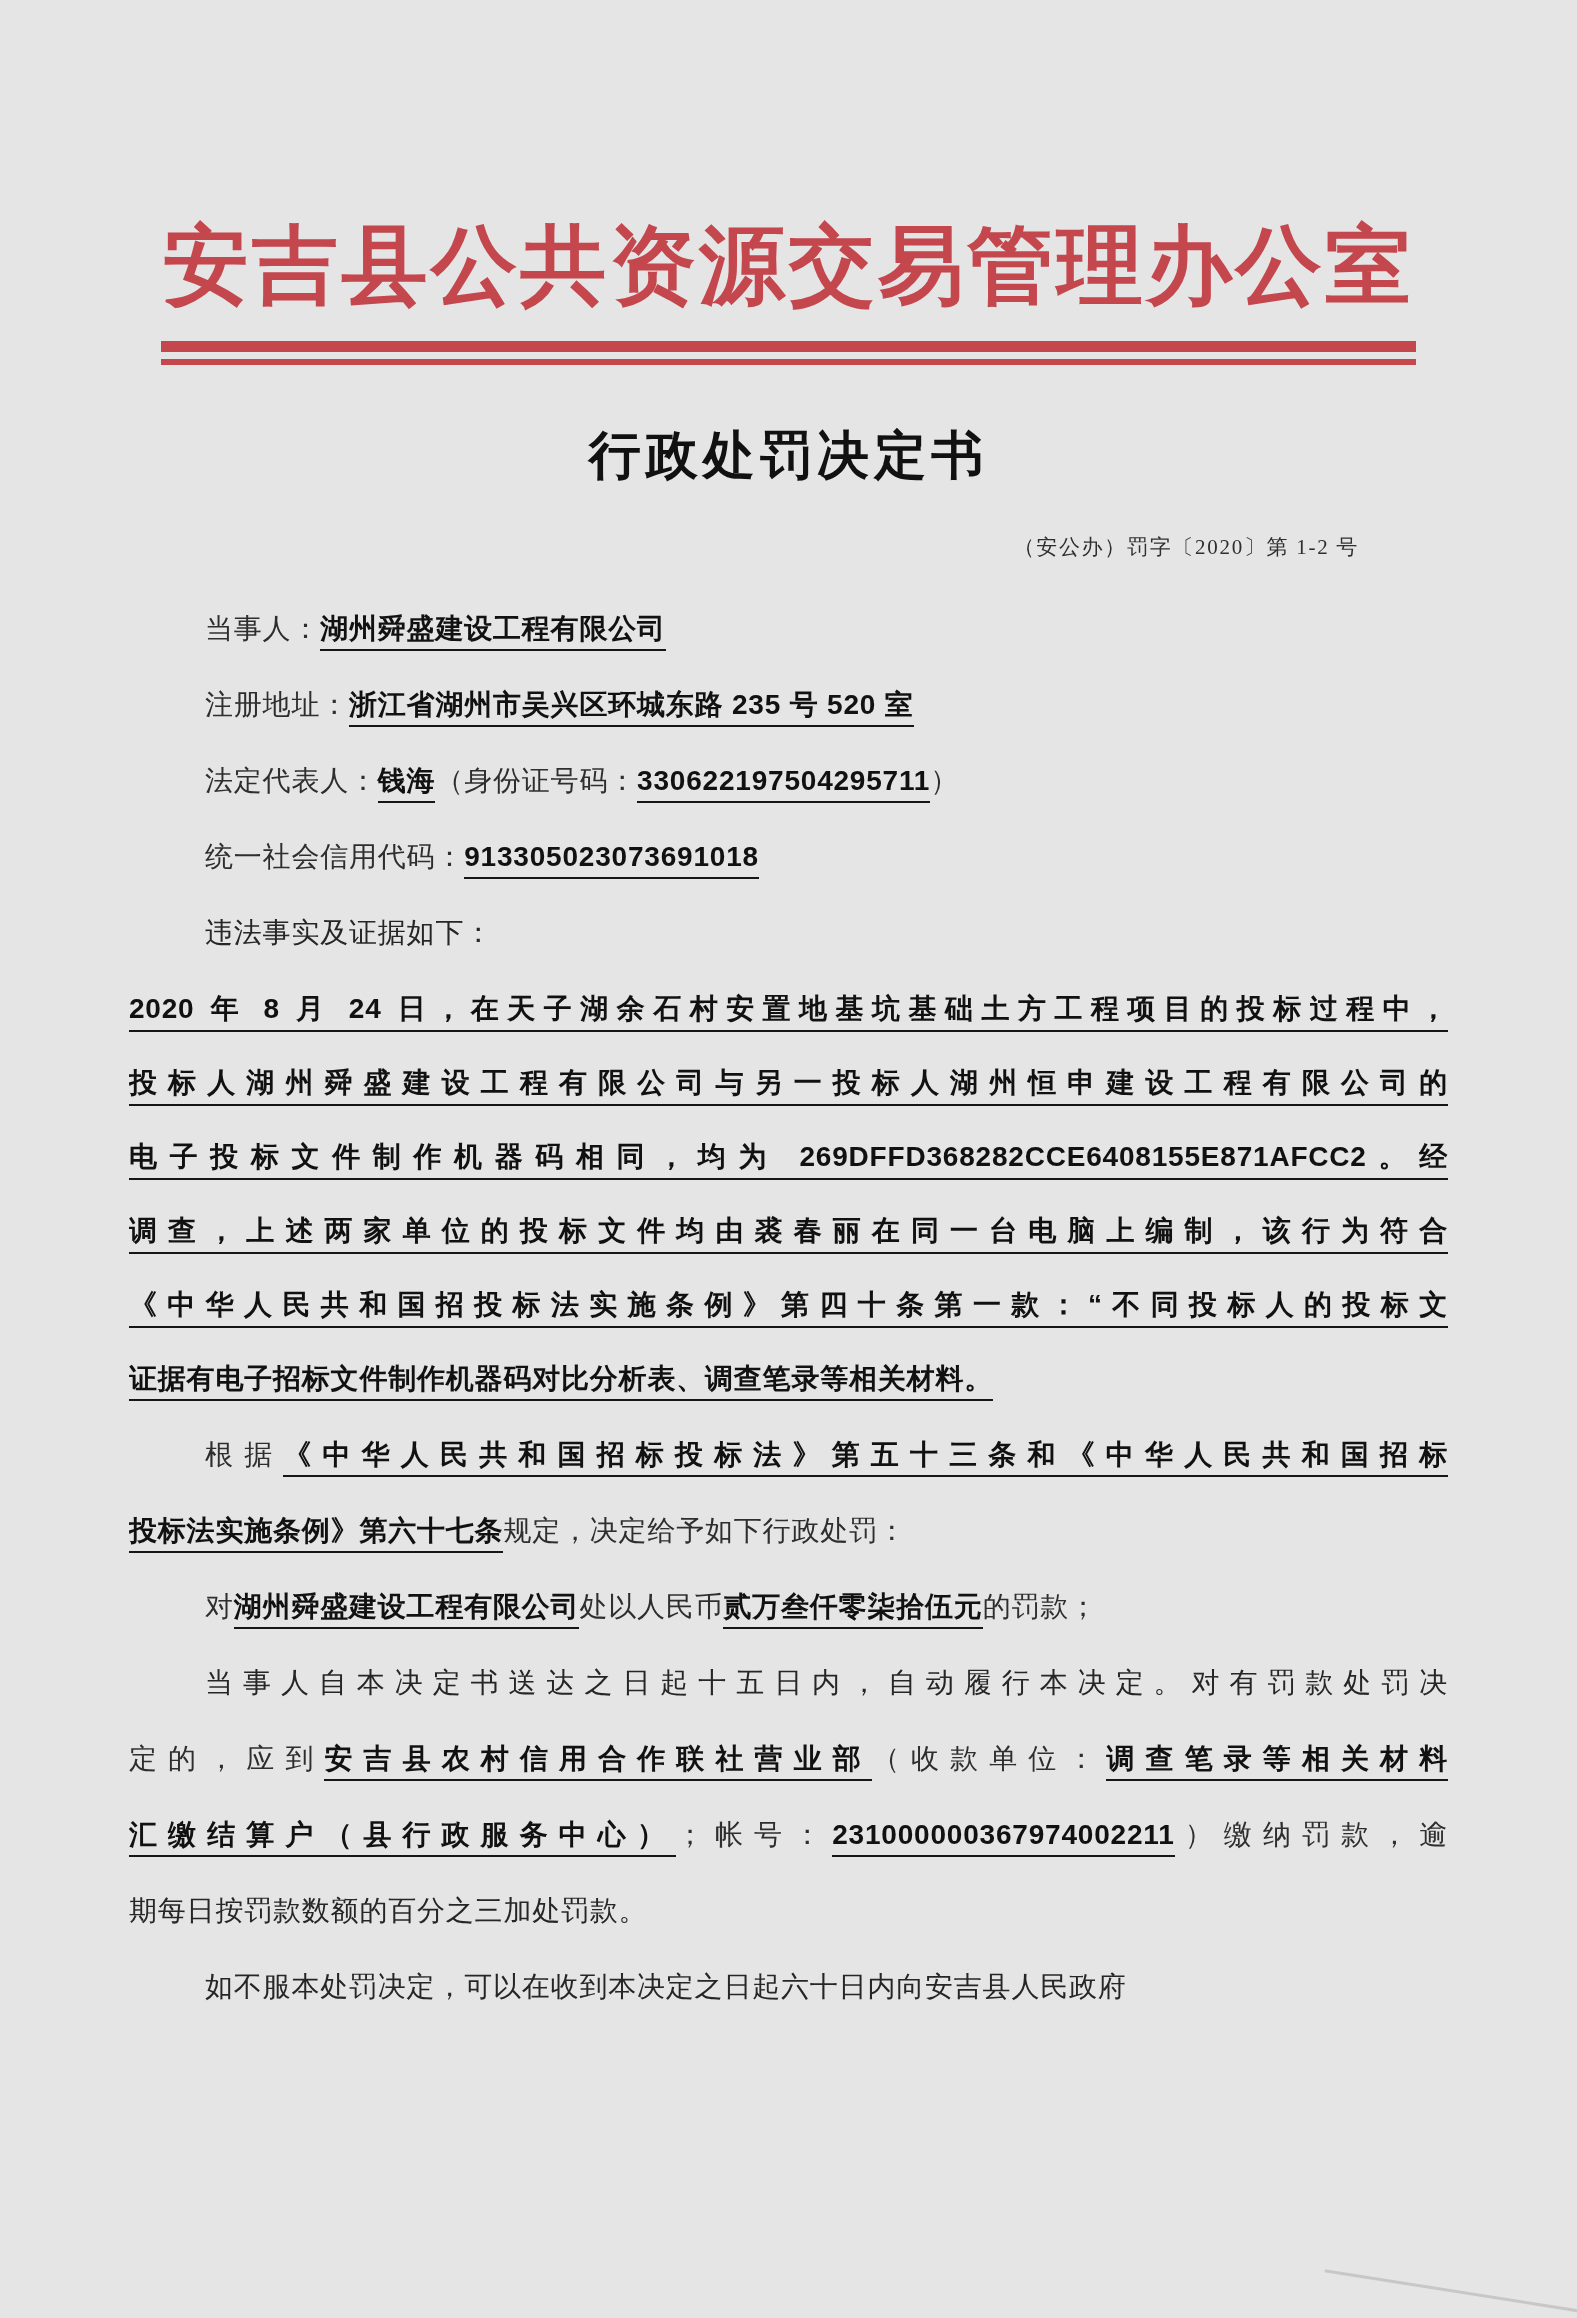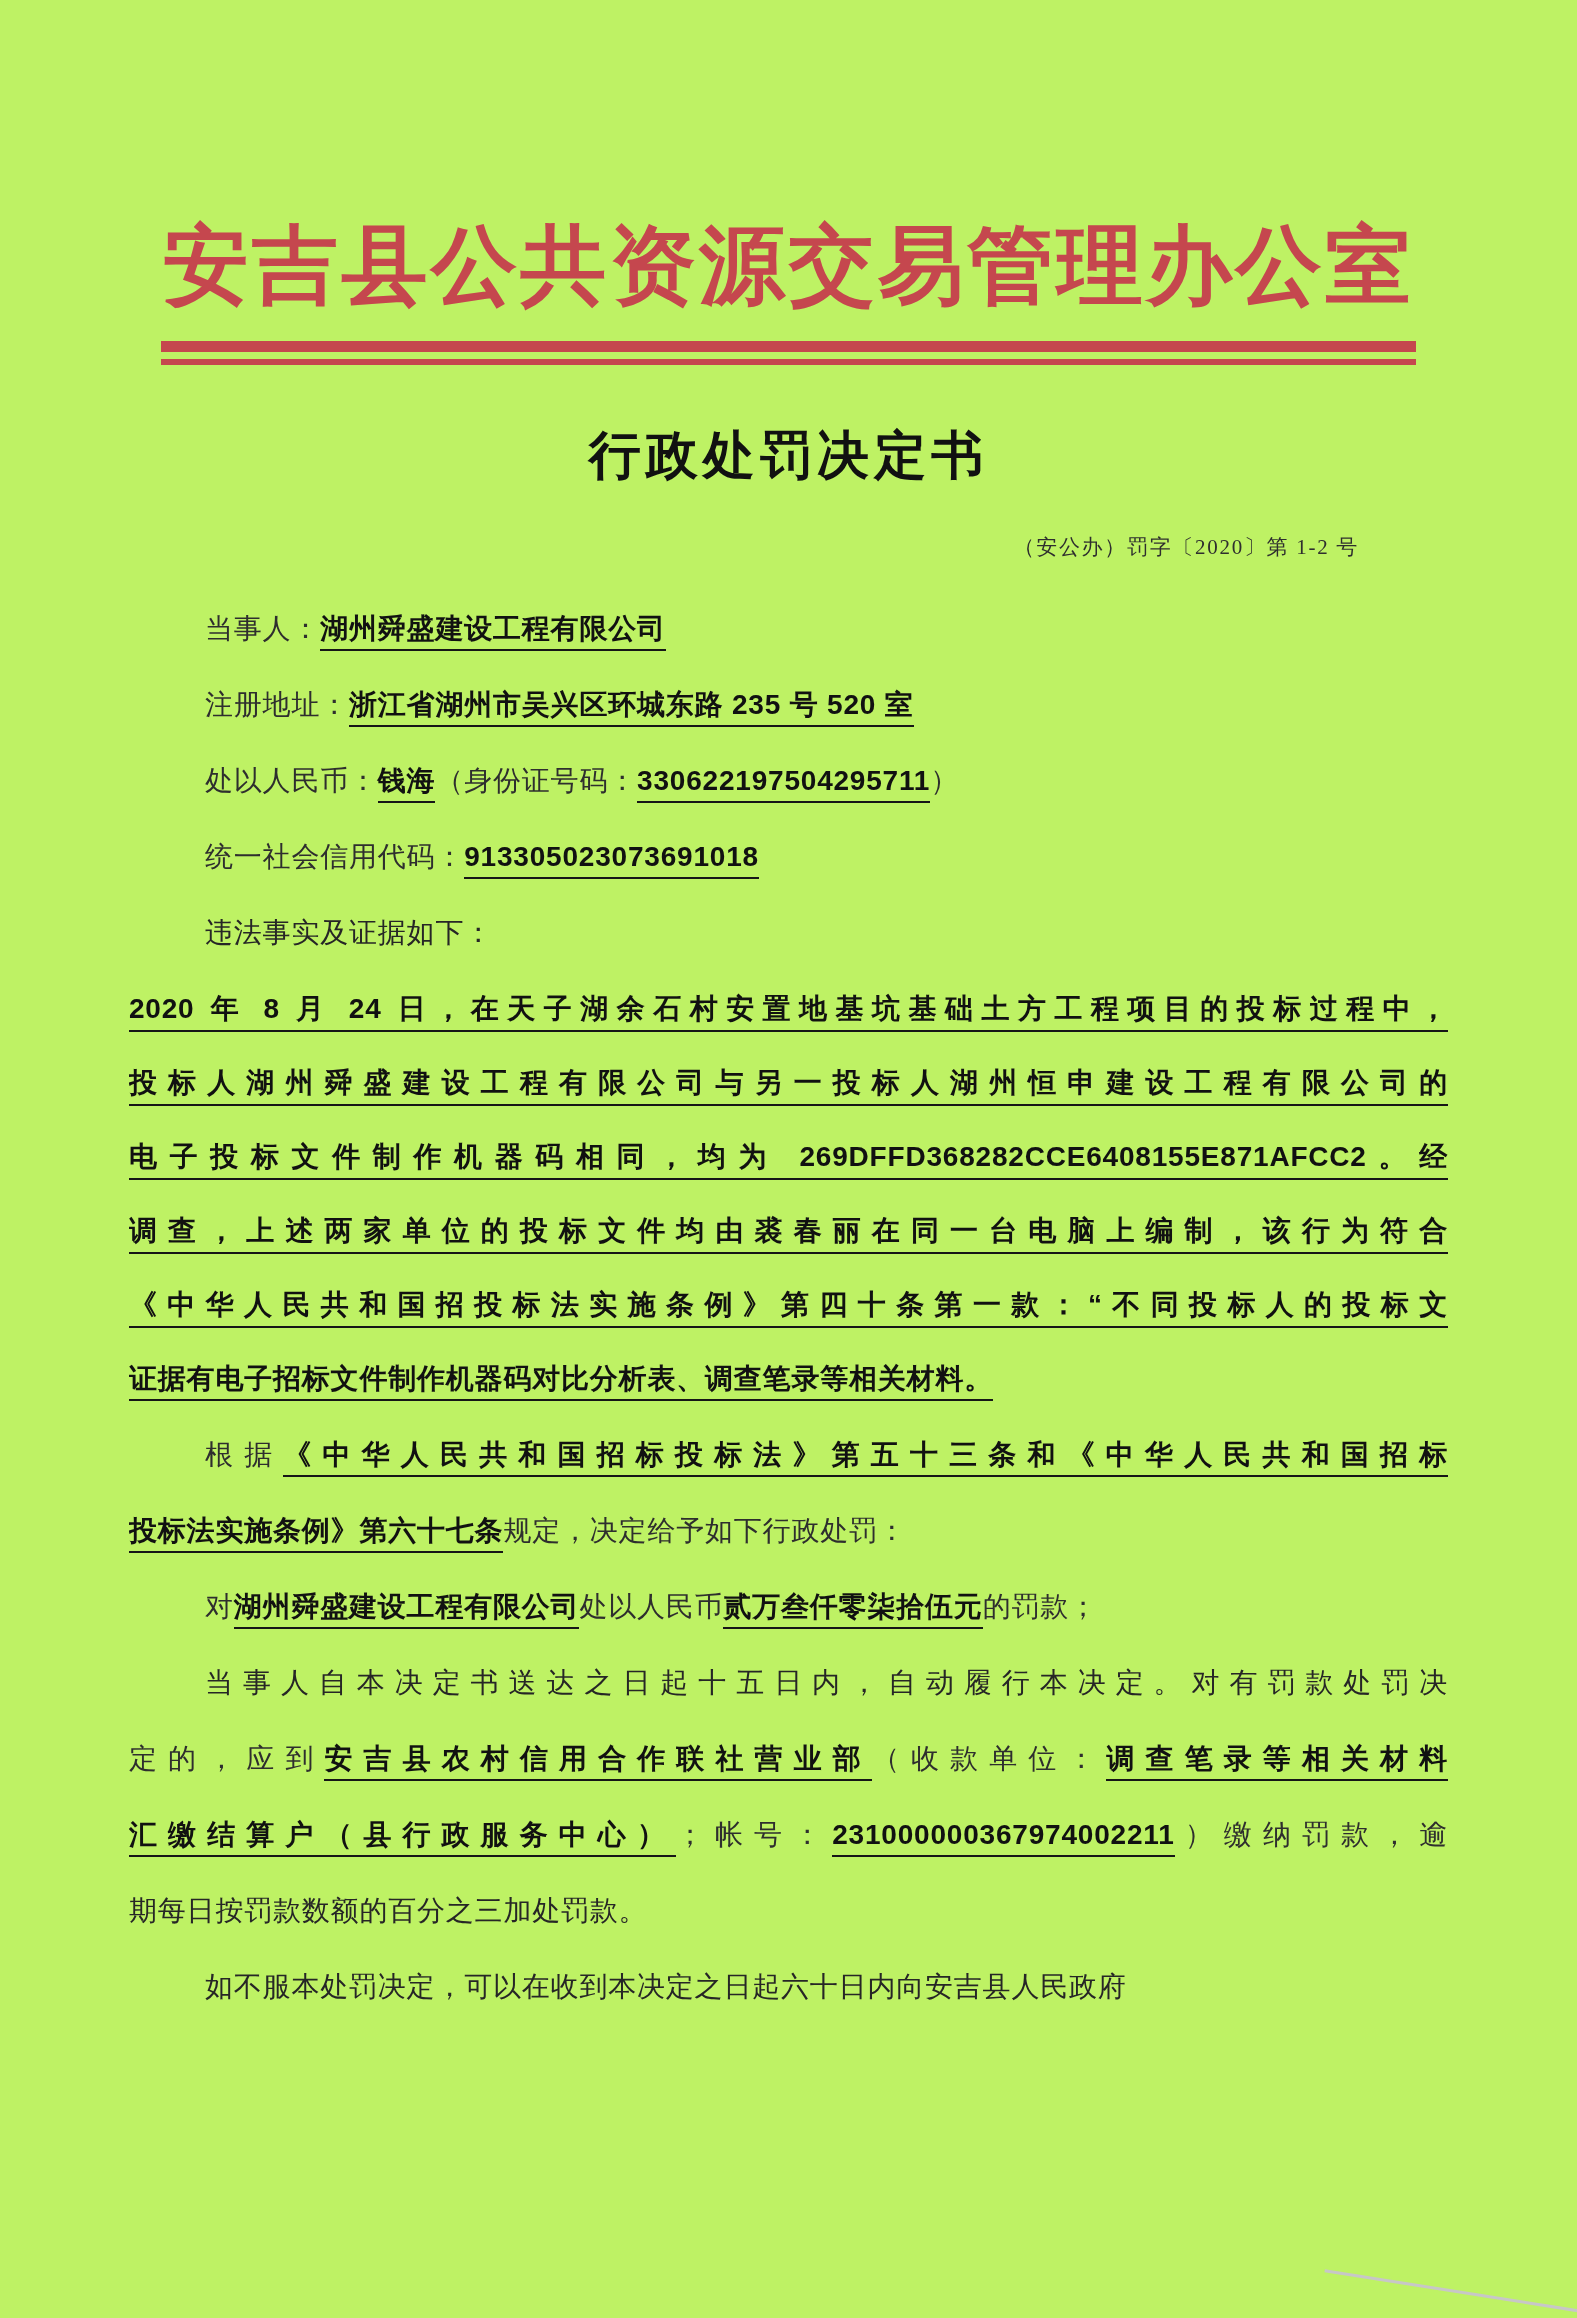--- a/index.html
+++ b/index.html
@@ -2,21 +2,21 @@
 <html style="--accent: #c5474e;font-size:13.5px"><head>
 <meta charset="utf-8">
 <style>
   :root { --accent:#c5474e; --ink:#1c1c1c; }
   * { margin:0; padding:0; box-sizing:border-box; }
   html,body { background:#9a9a9a; }
   .page {
     position:relative;
     width:1577px; height:2319px;
     margin:0 auto;
-    background:#bef264;
+    background:#e5e5e5;
     font-family:"Liberation Serif", serif;
     color:#262626;
     overflow:hidden;
   }
   
   .letterhead {
     padding-top:213px;
     text-align:center;
     font-size:86px;
     line-height:1.25;
@@ -102,21 +102,21 @@
 
   <div class="doc-title">行政处罚决定书</div>
   <div class="doc-number">（安公办）罚字〔2020〕第 1-2 号</div>
 
   <div class="body">
 
     <div class="ln ind"><span class="nrm">当事人：</span><span class="b u">湖州舜盛建设工程有限公司</span></div>
 
     <div class="ln ind"><span class="nrm">注册地址：</span><span class="b u">浙江省湖州市吴兴区环城东路 235 号 520 室</span></div>
 
-    <div class="ln ind"><span class="nrm">处以人民币：</span><span class="b u">钱海</span><span class="nrm">（身份证号码：</span><span class="b u">330622197504295711</span><span class="nrm">）</span></div>
+    <div class="ln ind"><span class="nrm">法定代表人：</span><span class="b u">钱海</span><span class="nrm">（身份证号码：</span><span class="b u">330622197504295711</span><span class="nrm">）</span></div>
 
     <div class="ln ind"><span class="nrm">统一社会信用代码：</span><span class="b u">913305023073691018</span></div>
 
     <div class="ln ind">违法事实及证据如下：</div>
 
     <div class="ln facts ul-full just">2020 年 8 月 24 日，在天子湖余石村安置地基坑基础土方工程项目的投标过程中，</div>
     <div class="ln facts ul-full just">投标人湖州舜盛建设工程有限公司与另一投标人湖州恒申建设工程有限公司的</div>
     <div class="ln facts ul-full just">电子投标文件制作机器码相同，均为 269DFFD368282CCE6408155E871AFCC2。经</div>
     <div class="ln facts ul-full just">调查，上述两家单位的投标文件均由裘春丽在同一台电脑上编制，该行为符合</div>
     <div class="ln facts ul-full just">《中华人民共和国招投标法实施条例》第四十条第一款：“不同投标人的投标文</div>

